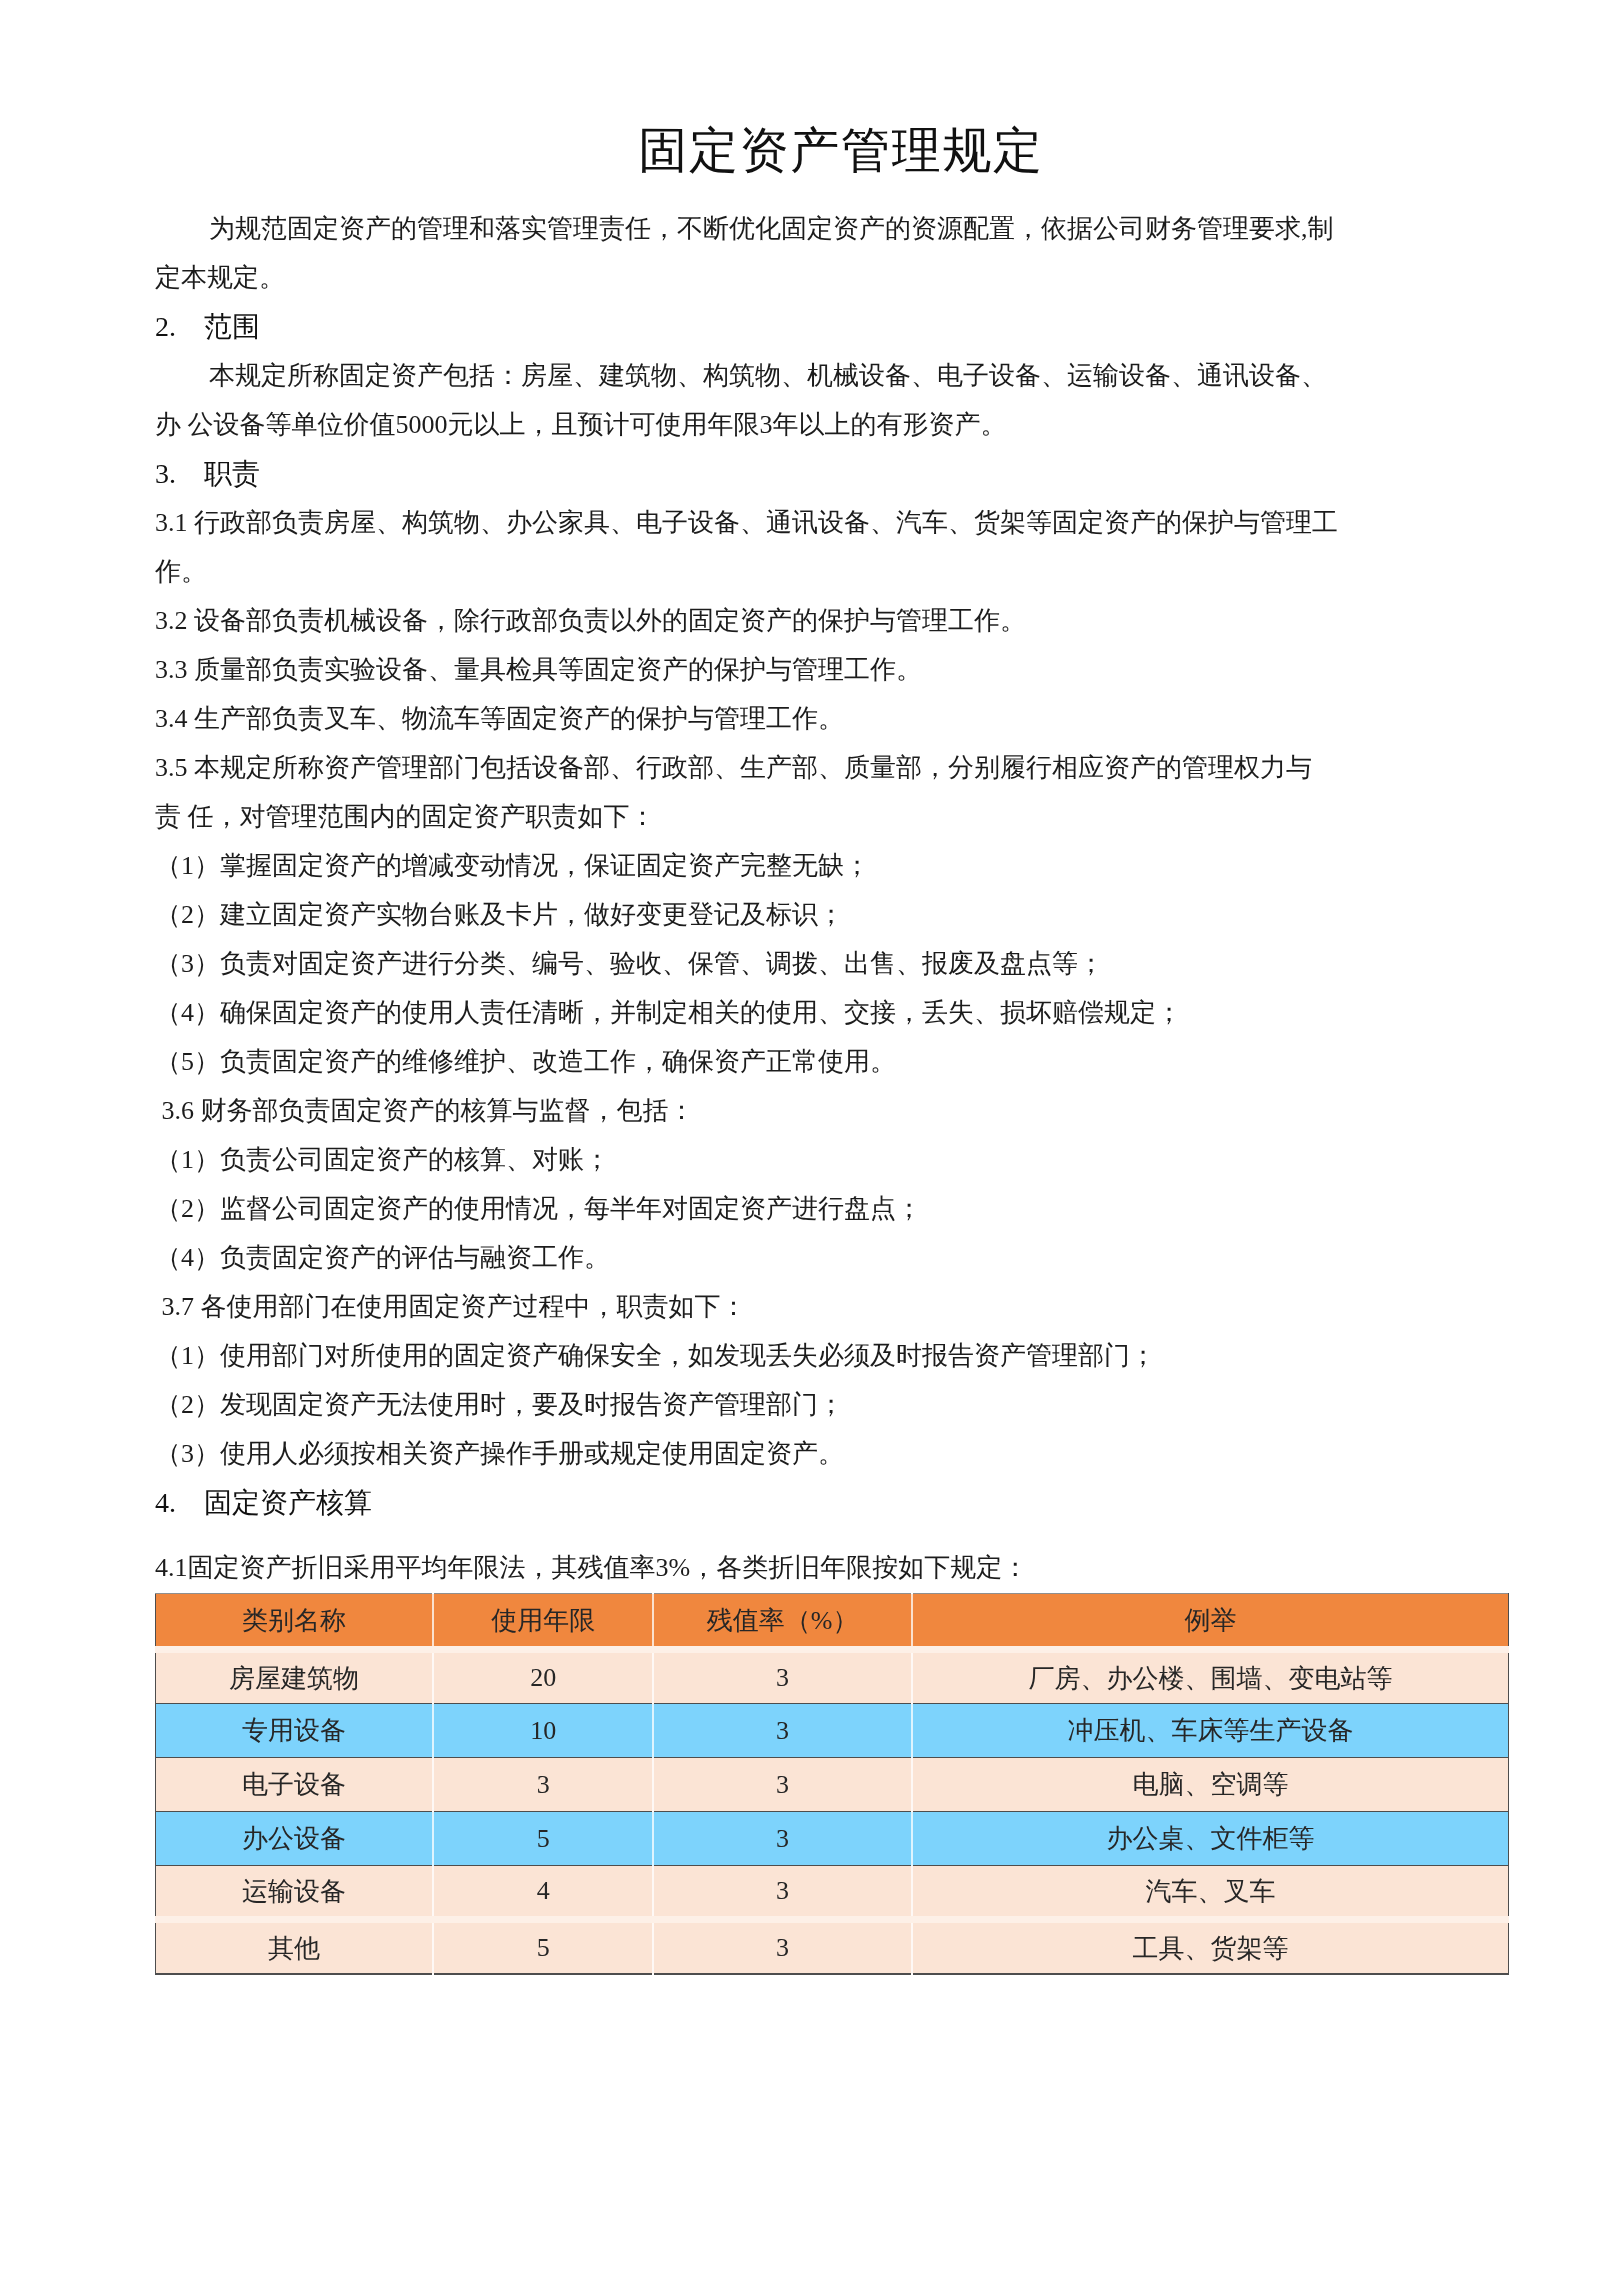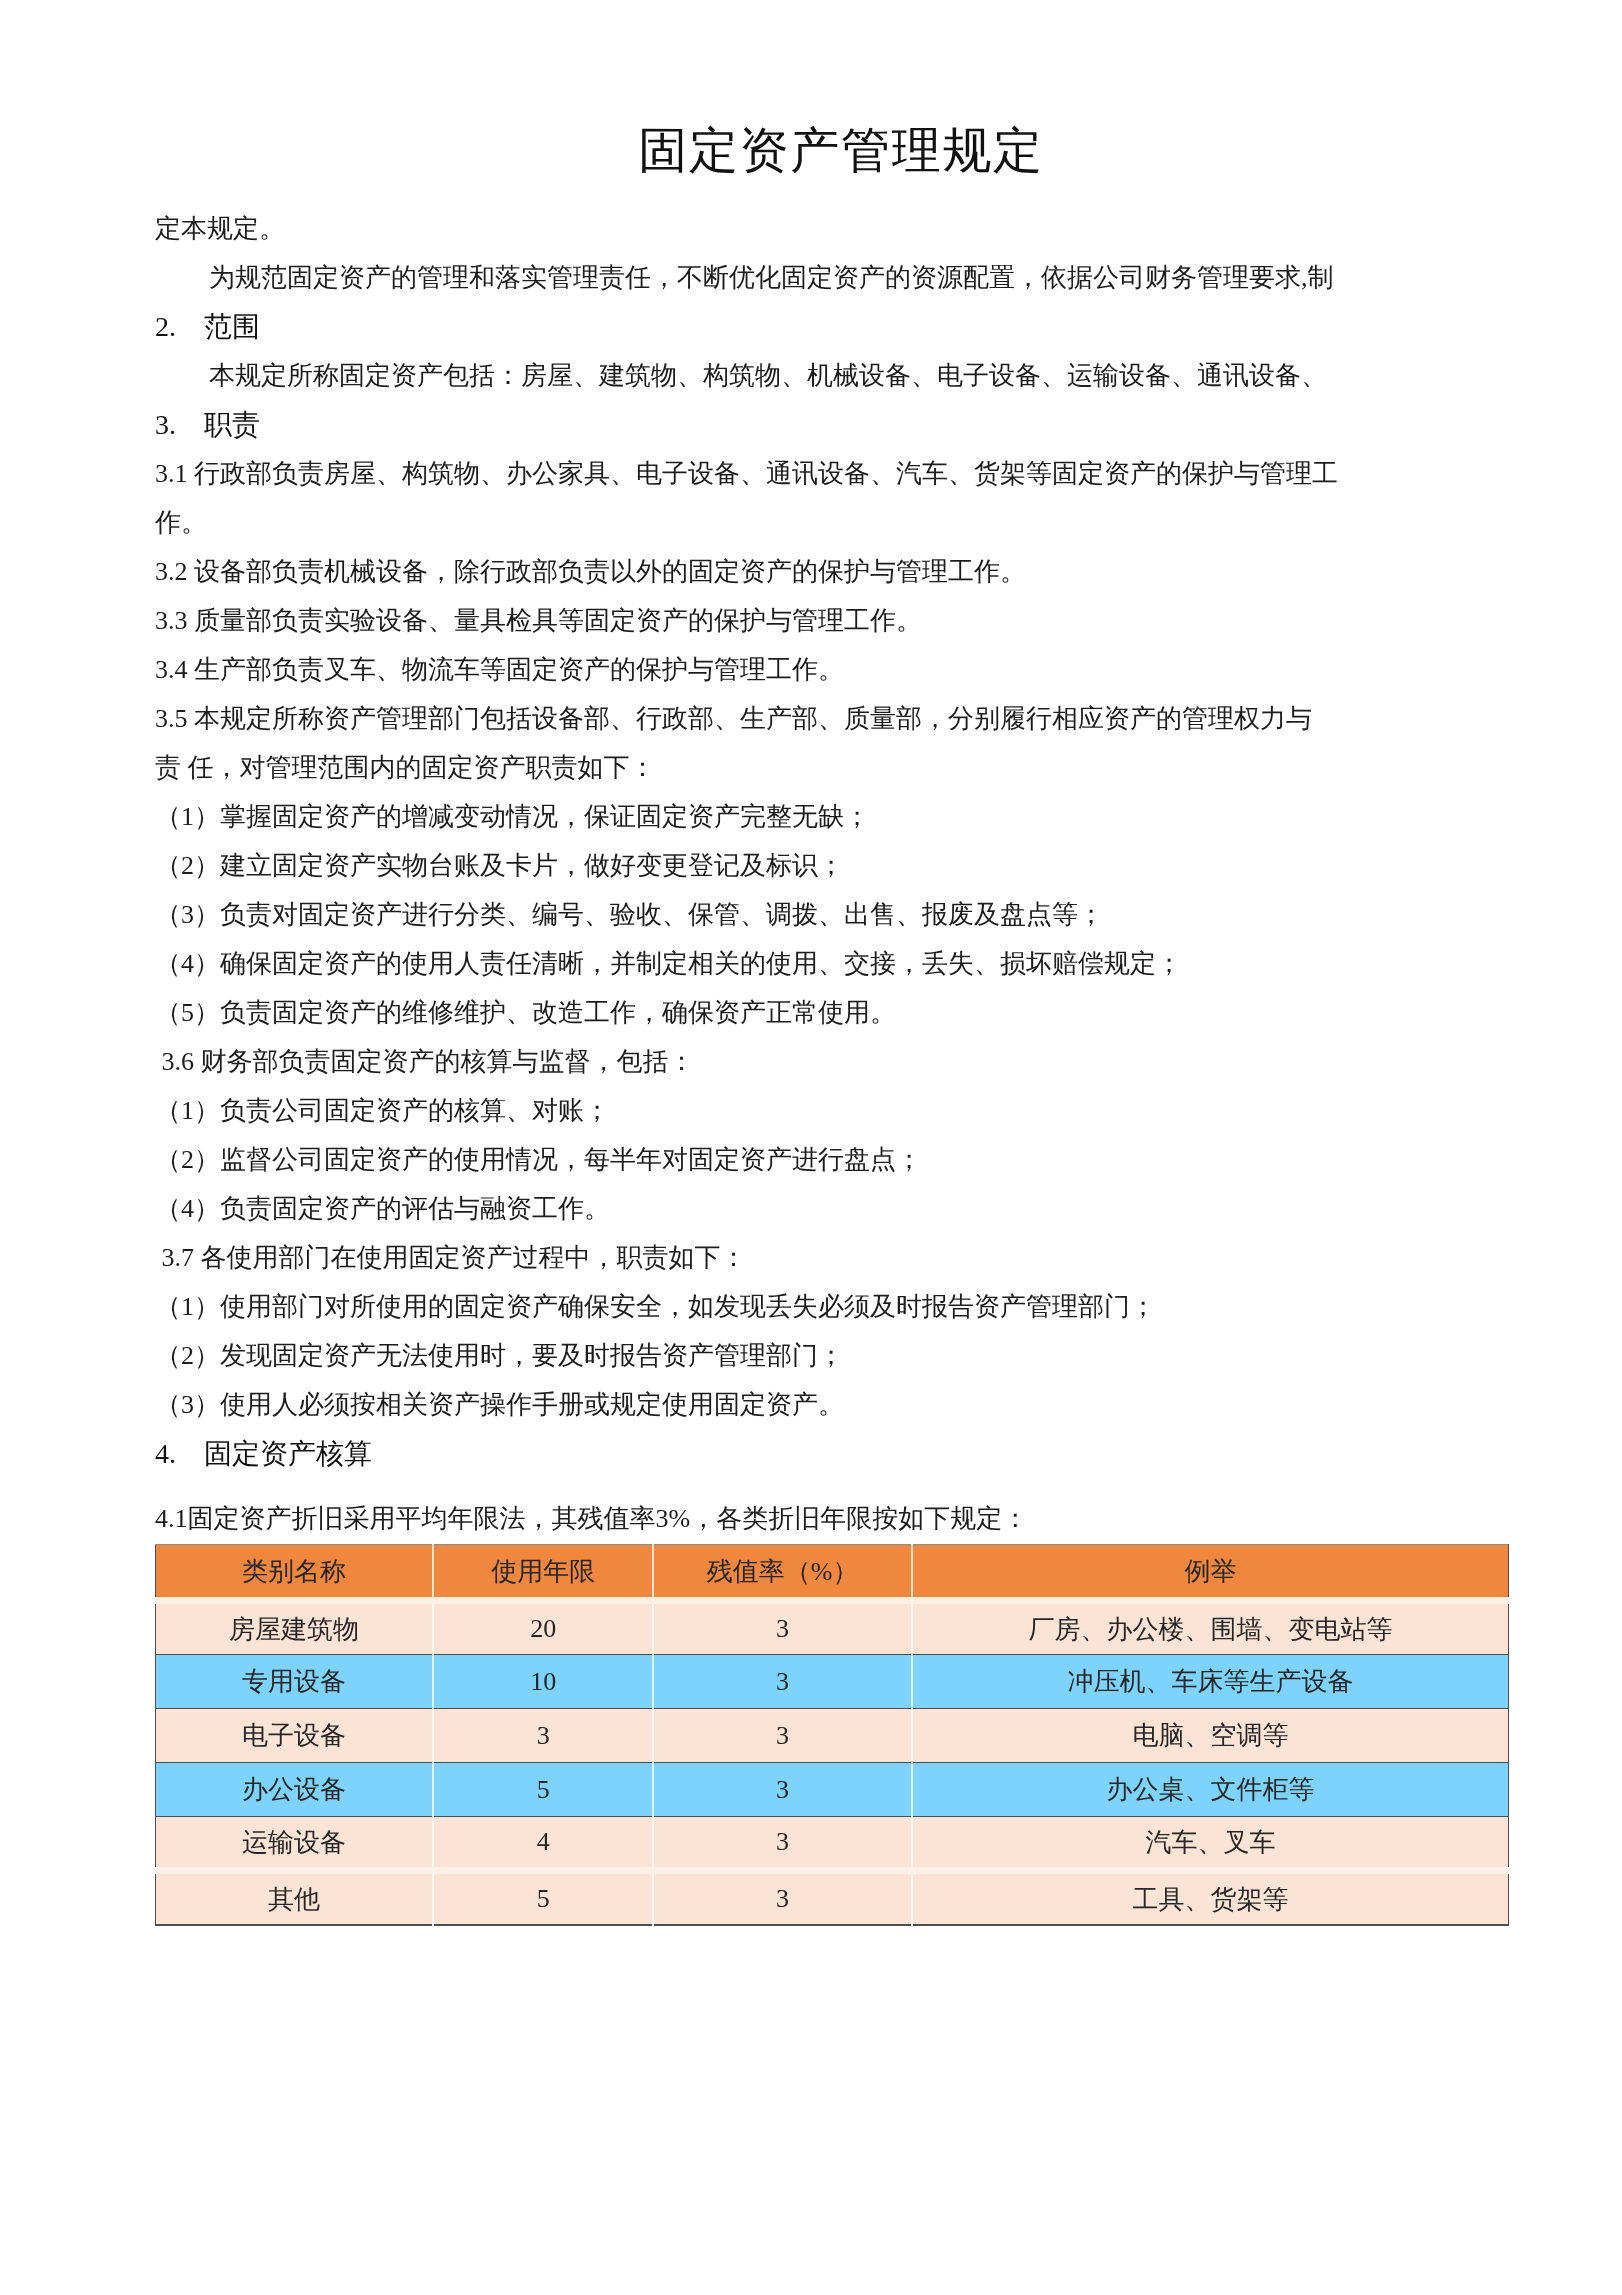--- a/index.html
+++ b/index.html
@@ -72,24 +72,25 @@
 </style>
 </head>
 <body>
 
 <div class="page">
   <div class="content">
 
     <div class="doc-title">固定资产管理规定</div>
 
     <div class="lines">
+      <div class="line indent">为规范固定资产的管理和落实管理责任，不断优化固定资产的资源配置，依据公司财务管理要求,制</div>
       <div class="line">定本规定。</div>
-      <div class="line indent">为规范固定资产的管理和落实管理责任，不断优化固定资产的资源配置，依据公司财务管理要求,制</div>
       <div class="line h"><span class="num">2.</span><span>范围</span></div>
       <div class="line indent">本规定所称固定资产包括：房屋、建筑物、构筑物、机械设备、电子设备、运输设备、通讯设备、</div>
+      <div class="line">办 公设备等单位价值5000元以上，且预计可使用年限3年以上的有形资产。</div>
       <div class="line h"><span class="num">3.</span><span>职责</span></div>
       <div class="line">3.1 行政部负责房屋、构筑物、办公家具、电子设备、通讯设备、汽车、货架等固定资产的保护与管理工</div>
       <div class="line">作。</div>
       <div class="line">3.2 设备部负责机械设备，除行政部负责以外的固定资产的保护与管理工作。</div>
       <div class="line">3.3 质量部负责实验设备、量具检具等固定资产的保护与管理工作。</div>
       <div class="line">3.4 生产部负责叉车、物流车等固定资产的保护与管理工作。</div>
       <div class="line">3.5 本规定所称资产管理部门包括设备部、行政部、生产部、质量部，分别履行相应资产的管理权力与</div>
       <div class="line">责 任，对管理范围内的固定资产职责如下：</div>
       <div class="line">（1）掌握固定资产的增减变动情况，保证固定资产完整无缺；</div>
       <div class="line">（2）建立固定资产实物台账及卡片，做好变更登记及标识；</div>

